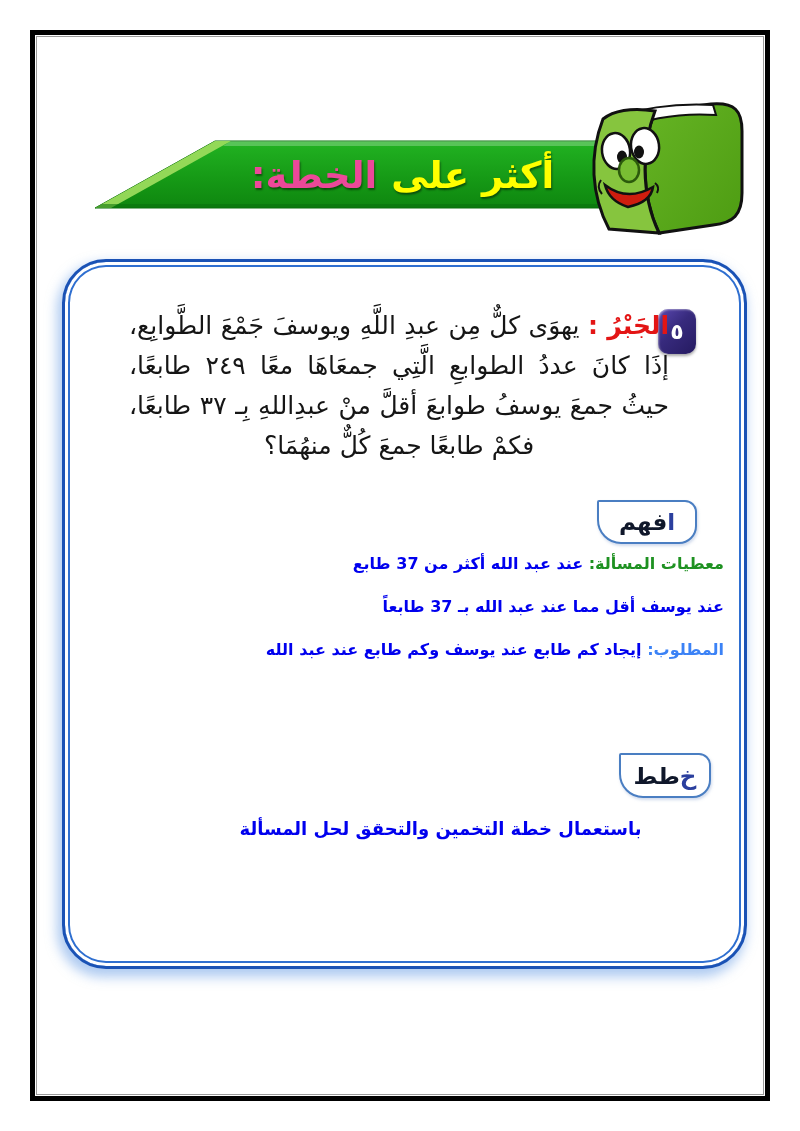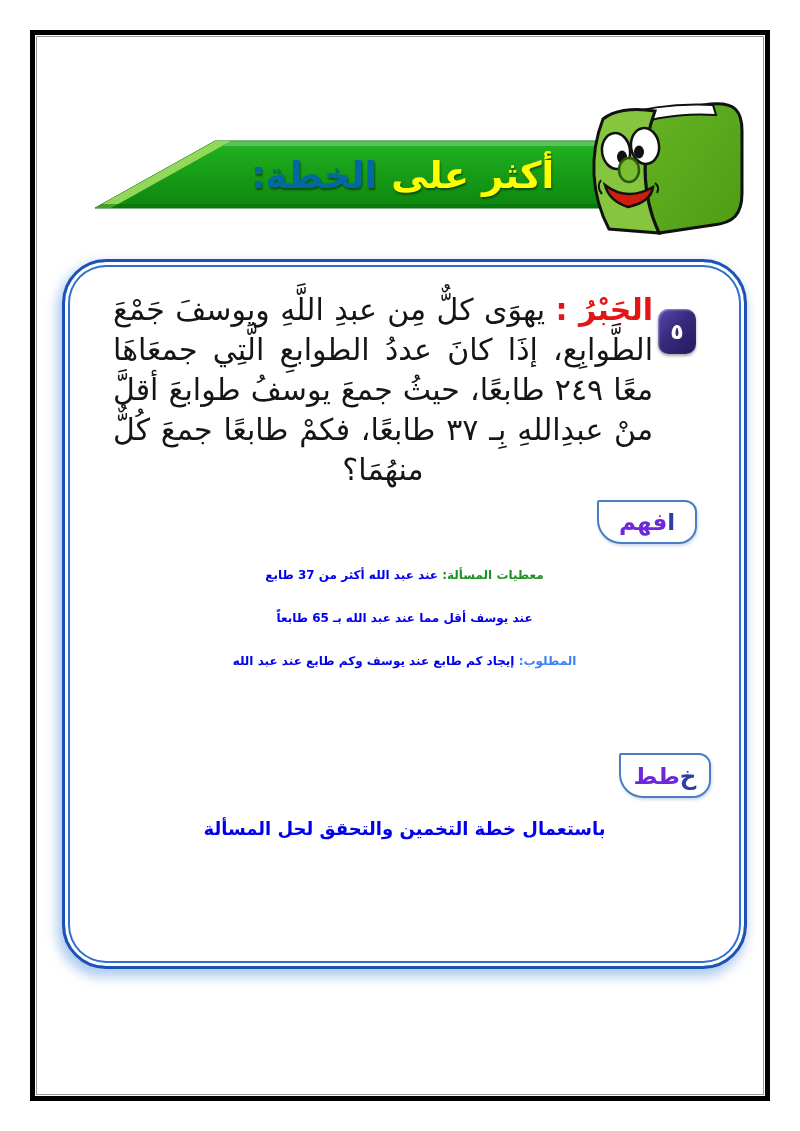--- a/index.html
+++ b/index.html
@@ -11,56 +11,56 @@
   .frame-inner{position:absolute;inset:1px;border:1px solid #9a9a9a;}
 
   
   .header{position:absolute;left:55px;top:95px;width:700px;height:150px;}
   .header svg{position:absolute;left:0;top:0;}
   .banner-text{position:absolute;left:115px;top:50px;width:465px;height:60px;
     display:flex;align-items:center;justify-content:center;gap:14px;
     direction:rtl;font-weight:bold;font-size:37px;letter-spacing:1px;
     text-shadow:1px 2px 2px rgba(0,0,0,0.45);}
   .banner-text .t-yellow{color:#ffff00;}
-  .banner-text .t-white{color:#0369a1;}
+  .banner-text .t-white{color:#ec4899;}
 
   
   .problem-box{position:absolute;left:62px;top:259px;width:679px;height:704px;
     border:3px solid #1a52b5;border-radius:44px;background:#fff;
     box-shadow:inset 0 0 0 3px #ffffff, inset 0 0 0 5px #2f6fd0,
                -3px 6px 12px 2px rgba(110,160,230,0.55);}
 
   .badge{position:absolute;left:593px;top:47px;width:38px;height:45px;
     background:linear-gradient(135deg,#5a48b0 0%,#372a7d 45%,#251a60 100%);
     border-radius:10px;color:#fff;font-size:22px;font-weight:bold;
     display:flex;align-items:center;justify-content:center;
     box-shadow:inset 1px 1px 2px rgba(255,255,255,0.45), 0 2px 3px rgba(0,0,0,0.35);}
 
   .problem-text{position:absolute;left:48px;top:28px;width:540px;
     direction:rtl;text-align:justify;text-align-last:center;
-    font-size:30px;line-height:40px;color:#151515;margin:0;}
+    font-size:25px;line-height:40px;color:#151515;margin:16px;}
   .problem-title{color:#e31515;font-weight:bold;}
 
   .tab{position:absolute;background:#fff;border:2px solid #4a7ec2;
     border-radius:2px 12px 18px 24px;display:flex;align-items:center;justify-content:center;
     font-size:23px;font-weight:bold;direction:rtl;
     box-shadow:1px 2px 3px rgba(120,150,200,0.35);}
   .tab .t-first{color:#2b3f9e;}
-  .tab .t-rest{color:#6d28d9;}
+  .tab .t-rest{color:#0f172a;}
   .tab-understand{left:532px;top:238px;width:96px;height:40px;}
   .tab-plan{left:554px;top:491px;width:88px;height:41px;}
 
-  .facts{position:absolute;left:20px;top:292px;width:639px;
-    direction:rtl;text-align:center;font-size:12px;font-weight:bold;line-height:43px;}
+  .facts{position:absolute;left:20px;top:280px;width:639px;
+    direction:rtl;text-align:right;font-size:16px;font-weight:bold;line-height:43px;}
   .lbl-green{color:#1e9121;}
   .lbl-red{color:#3b82f6;}
   .txt-blue{color:#0000ee;}
 
   .plan-line{position:absolute;left:0;top:556px;width:679px;
-    direction:rtl;text-align:center;font-size:18px;font-weight:bold;color:#0000ee;}
+    direction:rtl;text-align:center;font-size:18px;font-weight:bold;color:#0000ee;padding-left:36px;}
 </style>
 </head>
 <body>
 
 <div class="page">
 
   <div class="frame-outer">
     <div class="frame-inner"></div>
   </div>
 
@@ -116,21 +116,21 @@
     <div class="tab tab-understand">
       <span class="t-first">ا</span>
         <span class="t-rest">فهم</span>
     </div>
 
     <div class="facts">
       <div>
         <span class="lbl-green">معطيات المسألة:</span>
         <span class="txt-blue">عند عبد الله أكثر من 37 طابع</span>
       </div>
-      <div class="txt-blue">عند يوسف أقل مما عند عبد الله بـ 65 طابعاً</div>
+      <div class="txt-blue">عند يوسف أقل مما عند عبد الله بـ 37 طابعاً</div>
       <div>
         <span class="lbl-red">المطلوب:</span>
         <span class="txt-blue">إيجاد كم طابع عند يوسف وكم طابع عند عبد الله</span>
       </div>
     </div>
 
     <div class="tab tab-plan">
       <span class="t-first">خ</span>
         <span class="t-rest">طط</span>
     </div>

